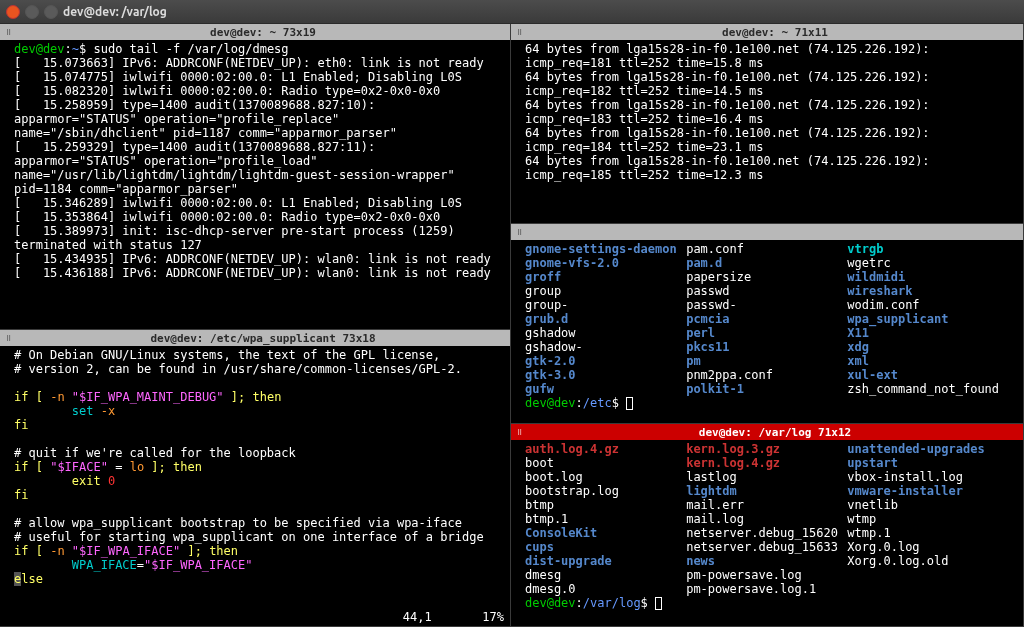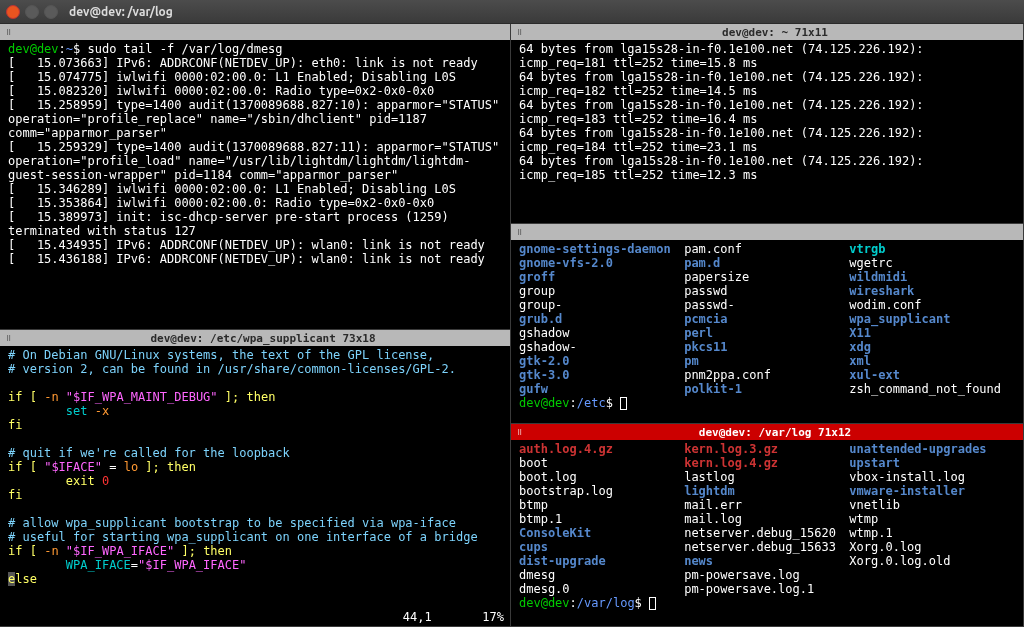--- a/index.html
+++ b/index.html
@@ -24,21 +24,21 @@
   border-bottom: 1px solid #2a2a2a;
 }
 .window-btn {
   width: 14px; height: 14px; border-radius: 7px;
   margin-right: 5px;
   display: inline-block;
   border: 1px solid #555;
   background: #5a5a5a;
 }
 .window-btn.close { background: #e95420; border-color: #b33; }
-.title-text { margin-left: 6px; font-weight: bold; }
+.title-text { font-weight: bold; }
 
 .workspace {
   display: flex;
   height: calc(100% - 24px);
 }
 .col-left { width: 511px; display: flex; flex-direction: column; }
 .col-right { width: 513px; display: flex; flex-direction: column; }
 
 .pane {
   display: flex;
@@ -71,38 +71,38 @@
 }
 .dotgrid { display:inline-block; line-height:4px; }
 .dotgrid span { display:block; letter-spacing:1px; font-size:7px;}
 .pane-title-center {
   flex:1;
   text-align: center;
   font-weight: bold;
 }
 .pane-body {
   flex: 1;
-  padding: 2px 8px;
+  padding: 2px 14px;
   white-space: pre-wrap;
   font-size: 12px;
   line-height: 14px;
   overflow: hidden;
 }
 .cols3 {
   display: flex;
 }
 .cols3 > div { width: 33.3%; }
 
 .c-white{color:#ffffff;}
 .c-cyan{color:#00cccc;}
 .c-yellow{color:#ffff66;}
 .c-orange{color:#ff9933;}
 .c-red{color:#ff3333;}
 .c-magenta{color:#ff66ff;}
-.c-comment{color:#7dd3fc;}
+.c-comment{color:#ffffff;}
 .c-dir{color:#5588cc;font-weight:bold;}
 .c-archive{color:#cc3333;font-weight:bold;}
 .c-bold{font-weight:bold;}
 .prompt{color:#00cc00;}
 .prompt-path{color:#6699ff;}
 .cursor {
   display:inline-block;
   width:7px;height:13px;
   border:1px solid #ffffff;
   vertical-align: text-bottom;
@@ -124,20 +124,21 @@
   <span class="window-btn"></span>
   <span class="title-text">dev@dev: /var/log</span>
 </div>
 
 <div class="workspace">
   <div class="col-left">
 
     <div class="pane" style="height: 306px;">
       <div class="pane-header">
         <span class="pane-header-dots"><span class="dotgrid"><span>⠿</span></span></span>
+        <span class="pane-title-center">dev@dev: ~ 73x19</span>
       </div>
       <div class="pane-body" id="tl-body"><span class="prompt">dev@dev</span><span class="c-white">:</span><span class="prompt-path">~</span><span class="c-white">$ </span><span class="c-white">sudo tail -f /var/log/dmesg</span>
 [   15.073663] IPv6: ADDRCONF(NETDEV_UP): eth0: link is not ready
 [   15.074775] iwlwifi 0000:02:00.0: L1 Enabled; Disabling L0S
 [   15.082320] iwlwifi 0000:02:00.0: Radio type=0x2-0x0-0x0
 [   15.258959] type=1400 audit(1370089688.827:10): apparmor="STATUS" operation="profile_replace" name="/sbin/dhclient" pid=1187 comm="apparmor_parser"
 [   15.259329] type=1400 audit(1370089688.827:11): apparmor="STATUS" operation="profile_load" name="/usr/lib/lightdm/lightdm/lightdm-guest-session-wrapper" pid=1184 comm="apparmor_parser"
 [   15.346289] iwlwifi 0000:02:00.0: L1 Enabled; Disabling L0S
 [   15.353864] iwlwifi 0000:02:00.0: Radio type=0x2-0x0-0x0
 [   15.389973] init: isc-dhcp-server pre-start process (1259) terminated with status 127

